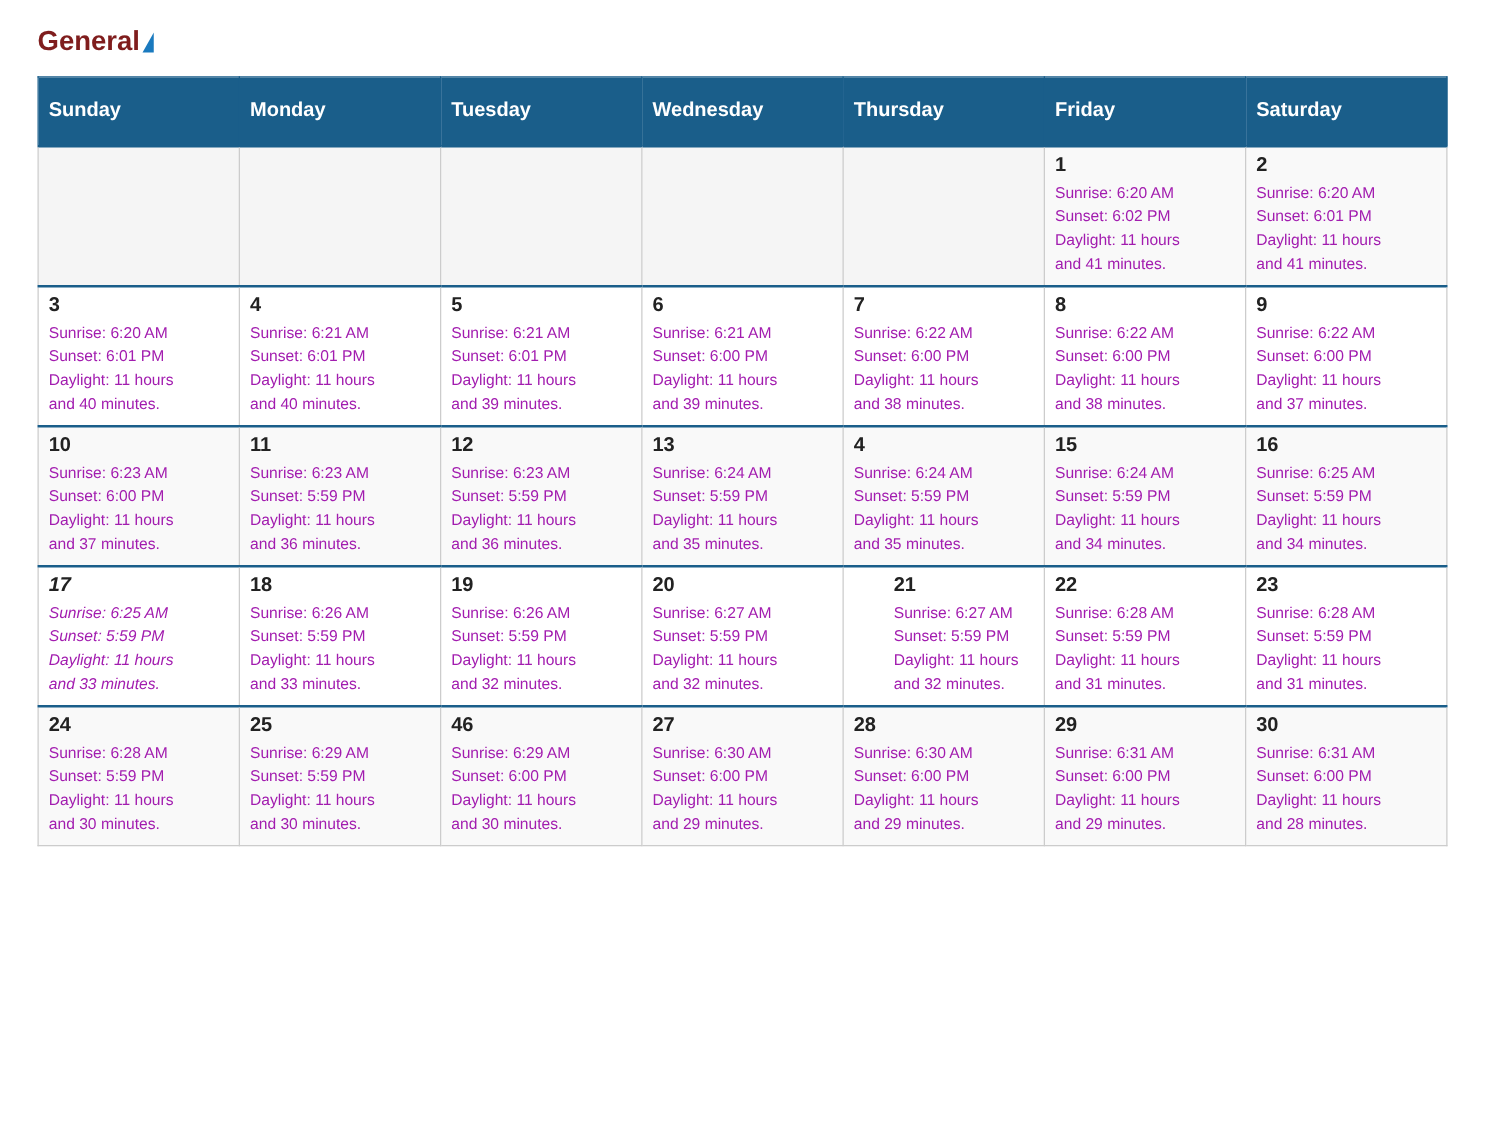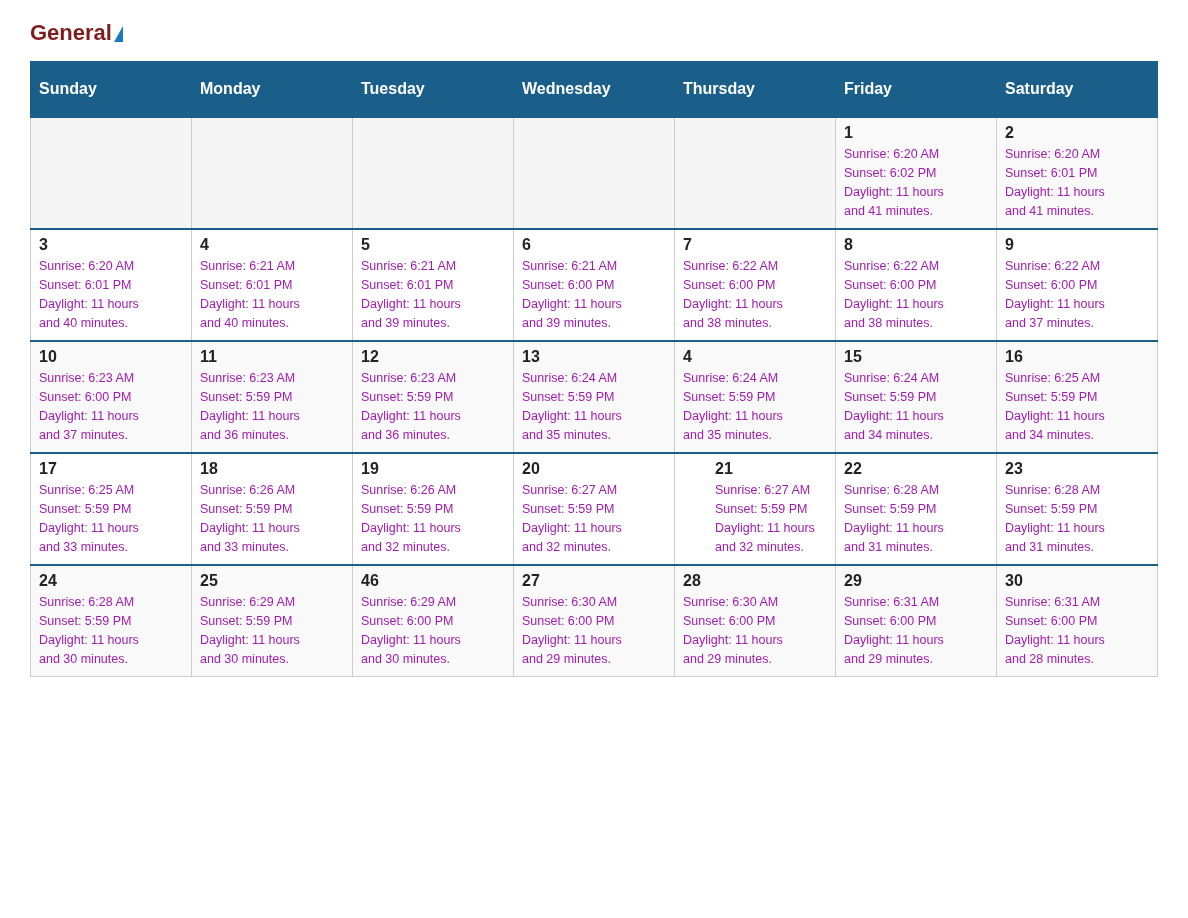--- a/index.html
+++ b/index.html
@@ -182,21 +182,21 @@
         <td class="row-divider" style="border-top: 2px solid rgb(26, 94, 138);">
           <span class="day-number">15</span>
           <div class="day-info">Sunrise: 6:24 AM<br>Sunset: 5:59 PM<br>Daylight: 11 hours<br>and 34 minutes.</div>
         </td>
         <td class="row-divider" style="border-top: 2px solid rgb(26, 94, 138);">
           <span class="day-number">16</span>
           <div class="day-info">Sunrise: 6:25 AM<br>Sunset: 5:59 PM<br>Daylight: 11 hours<br>and 34 minutes.</div>
         </td>
       </tr>
       <tr>
-        <td class="row-divider" style="border-top: 2px solid rgb(26, 94, 138);">
+        <td class="row-divider" style="border-top: 2px solid rgb(26, 94, 138); font-style: italic;">
           <span class="day-number">17</span>
           <div class="day-info">Sunrise: 6:25 AM<br>Sunset: 5:59 PM<br>Daylight: 11 hours<br>and 33 minutes.</div>
         </td>
         <td class="row-divider" style="border-top: 2px solid rgb(26, 94, 138);">
           <span class="day-number">18</span>
           <div class="day-info">Sunrise: 6:26 AM<br>Sunset: 5:59 PM<br>Daylight: 11 hours<br>and 33 minutes.</div>
         </td>
         <td class="row-divider" style="border-top: 2px solid rgb(26, 94, 138);">
           <span class="day-number">19</span>
           <div class="day-info">Sunrise: 6:26 AM<br>Sunset: 5:59 PM<br>Daylight: 11 hours<br>and 32 minutes.</div>

